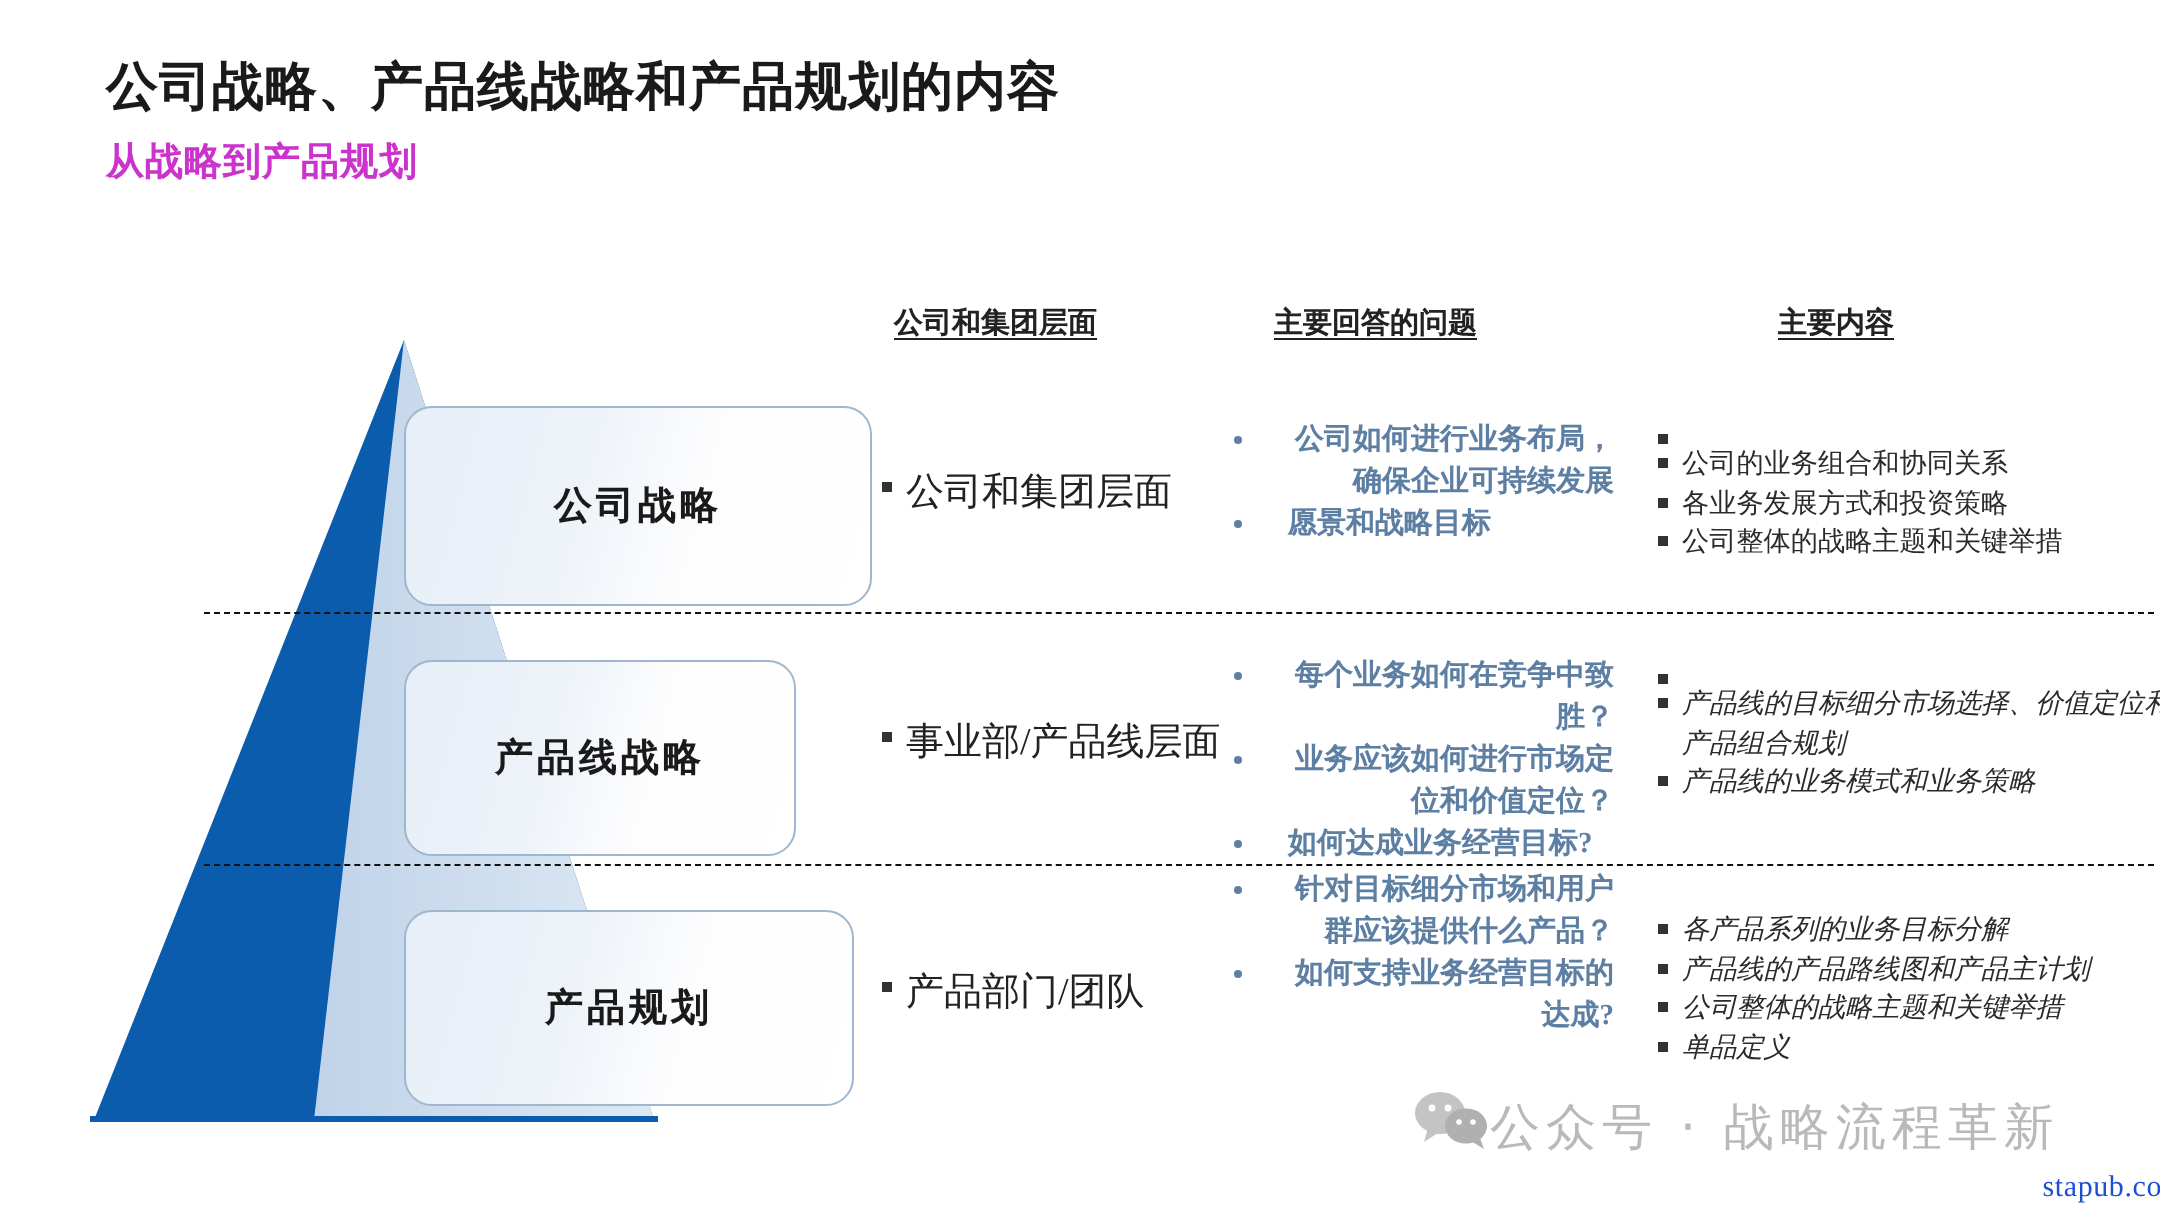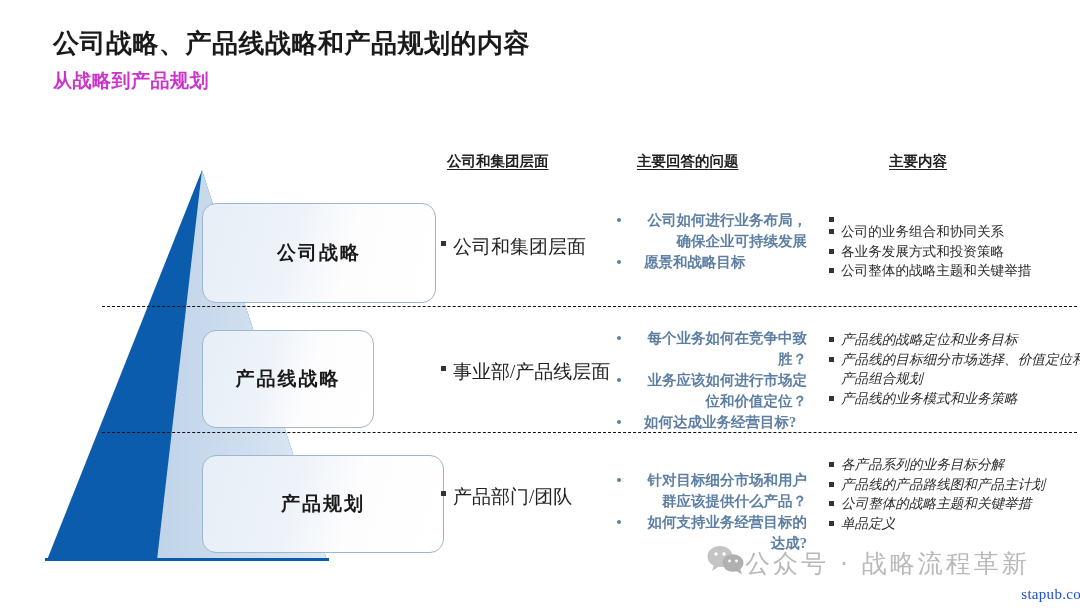--- a/index.html
+++ b/index.html
@@ -56,22 +56,22 @@
     background:linear-gradient(105deg,#e7eef7 0%,#eef3f9 38%,#fdfdfe 62%,#ffffff 100%);
     box-shadow:0 0 0 0 rgba(0,0,0,0);
     display:flex;align-items:center;justify-content:center;
     box-sizing:border-box;
   }
   .lvlbox span{
     font-size:19px;font-weight:bold;color:#1a1a1a;
     letter-spacing:2px;
   }
   .lvlbox.b1{left:185px;top:203px;width:234px;height:100px;}
-  .lvlbox.b2{left:185px;top:330px;width:172px;height:98px;}
-  .lvlbox.b3{left:185px;top:455px;width:242px;height:98px;}
+  .lvlbox.b2{left:185px;top:330px;width:196px;height:98px;}
+  .lvlbox.b3{left:185px;top:455px;width:225px;height:98px;}
 
   
   .orgcell{
     position:absolute;left:424px;width:175px;
     font-size:19px;color:#222;
     line-height:1.45;
   }
   .orgcell .bl{
     display:flex;align-items:flex-start;gap:7px;
   }
@@ -214,39 +214,38 @@
       <span>业务应该如何进行市场定位和价值定位？</span>
     </div>
     <div class="bl">
       <i class="dot"></i>
       <span>如何达成业务经营目标?</span>
     </div>
   </div>
   <div class="ccell italic" style="top:330px;">
     <div class="bl">
       <i class="sq"></i>
-      <span>产品线的战略定位和业务目标</span>
     </div>
     <div class="bl">
       <i class="sq"></i>
       <span>产品线的目标细分市场选择、价值定位和产品组合规划</span>
     </div>
     <div class="bl">
       <i class="sq"></i>
       <span>产品线的业务模式和业务策略</span>
     </div>
   </div>
 
   <div class="orgcell" style="top:483px;">
     <div class="bl">
       <i class="sq"></i>
       <span>产品部门/团队</span>
     </div>
   </div>
-  <div class="qcell" style="top:470px;">
+  <div class="qcell" style="top:435px;">
     <div class="bl">
       <i class="dot"></i>
       <span>针对目标细分市场和用户群应该提供什么产品？</span>
     </div>
     <div class="bl">
       <i class="dot"></i>
       <span>如何支持业务经营目标的达成?</span>
     </div>
   </div>
   <div class="ccell italic" style="top:455px;">

